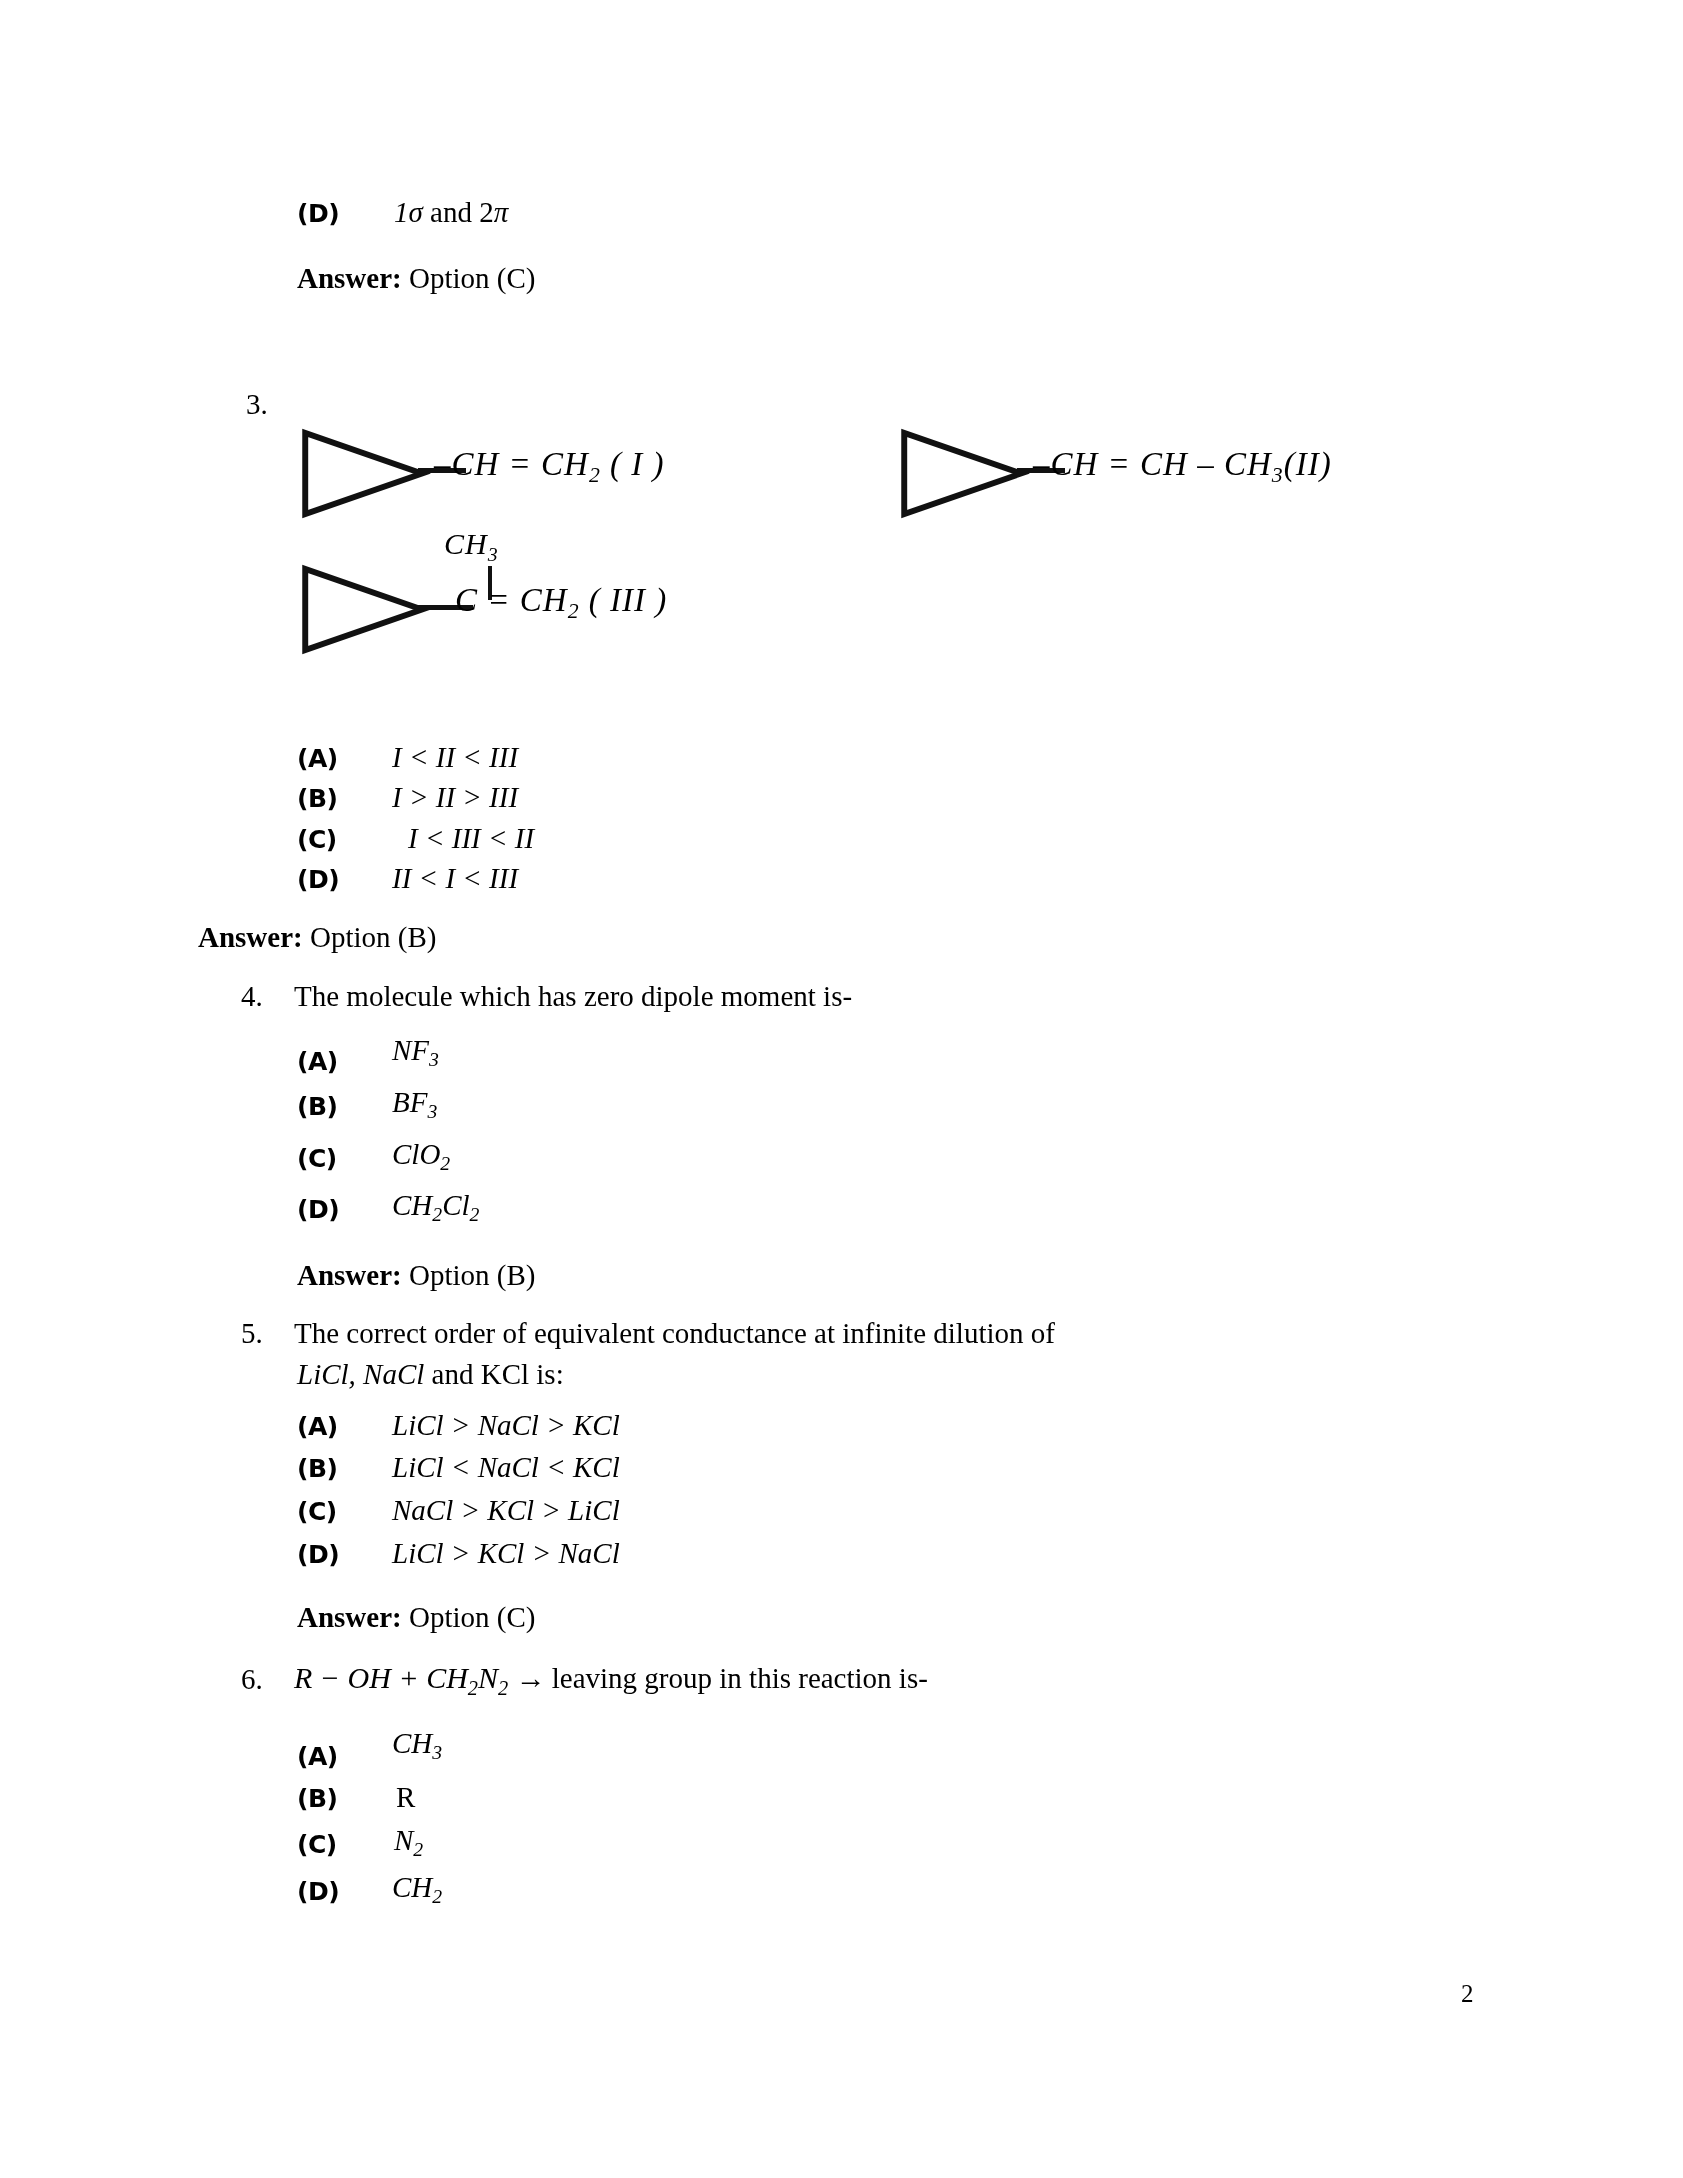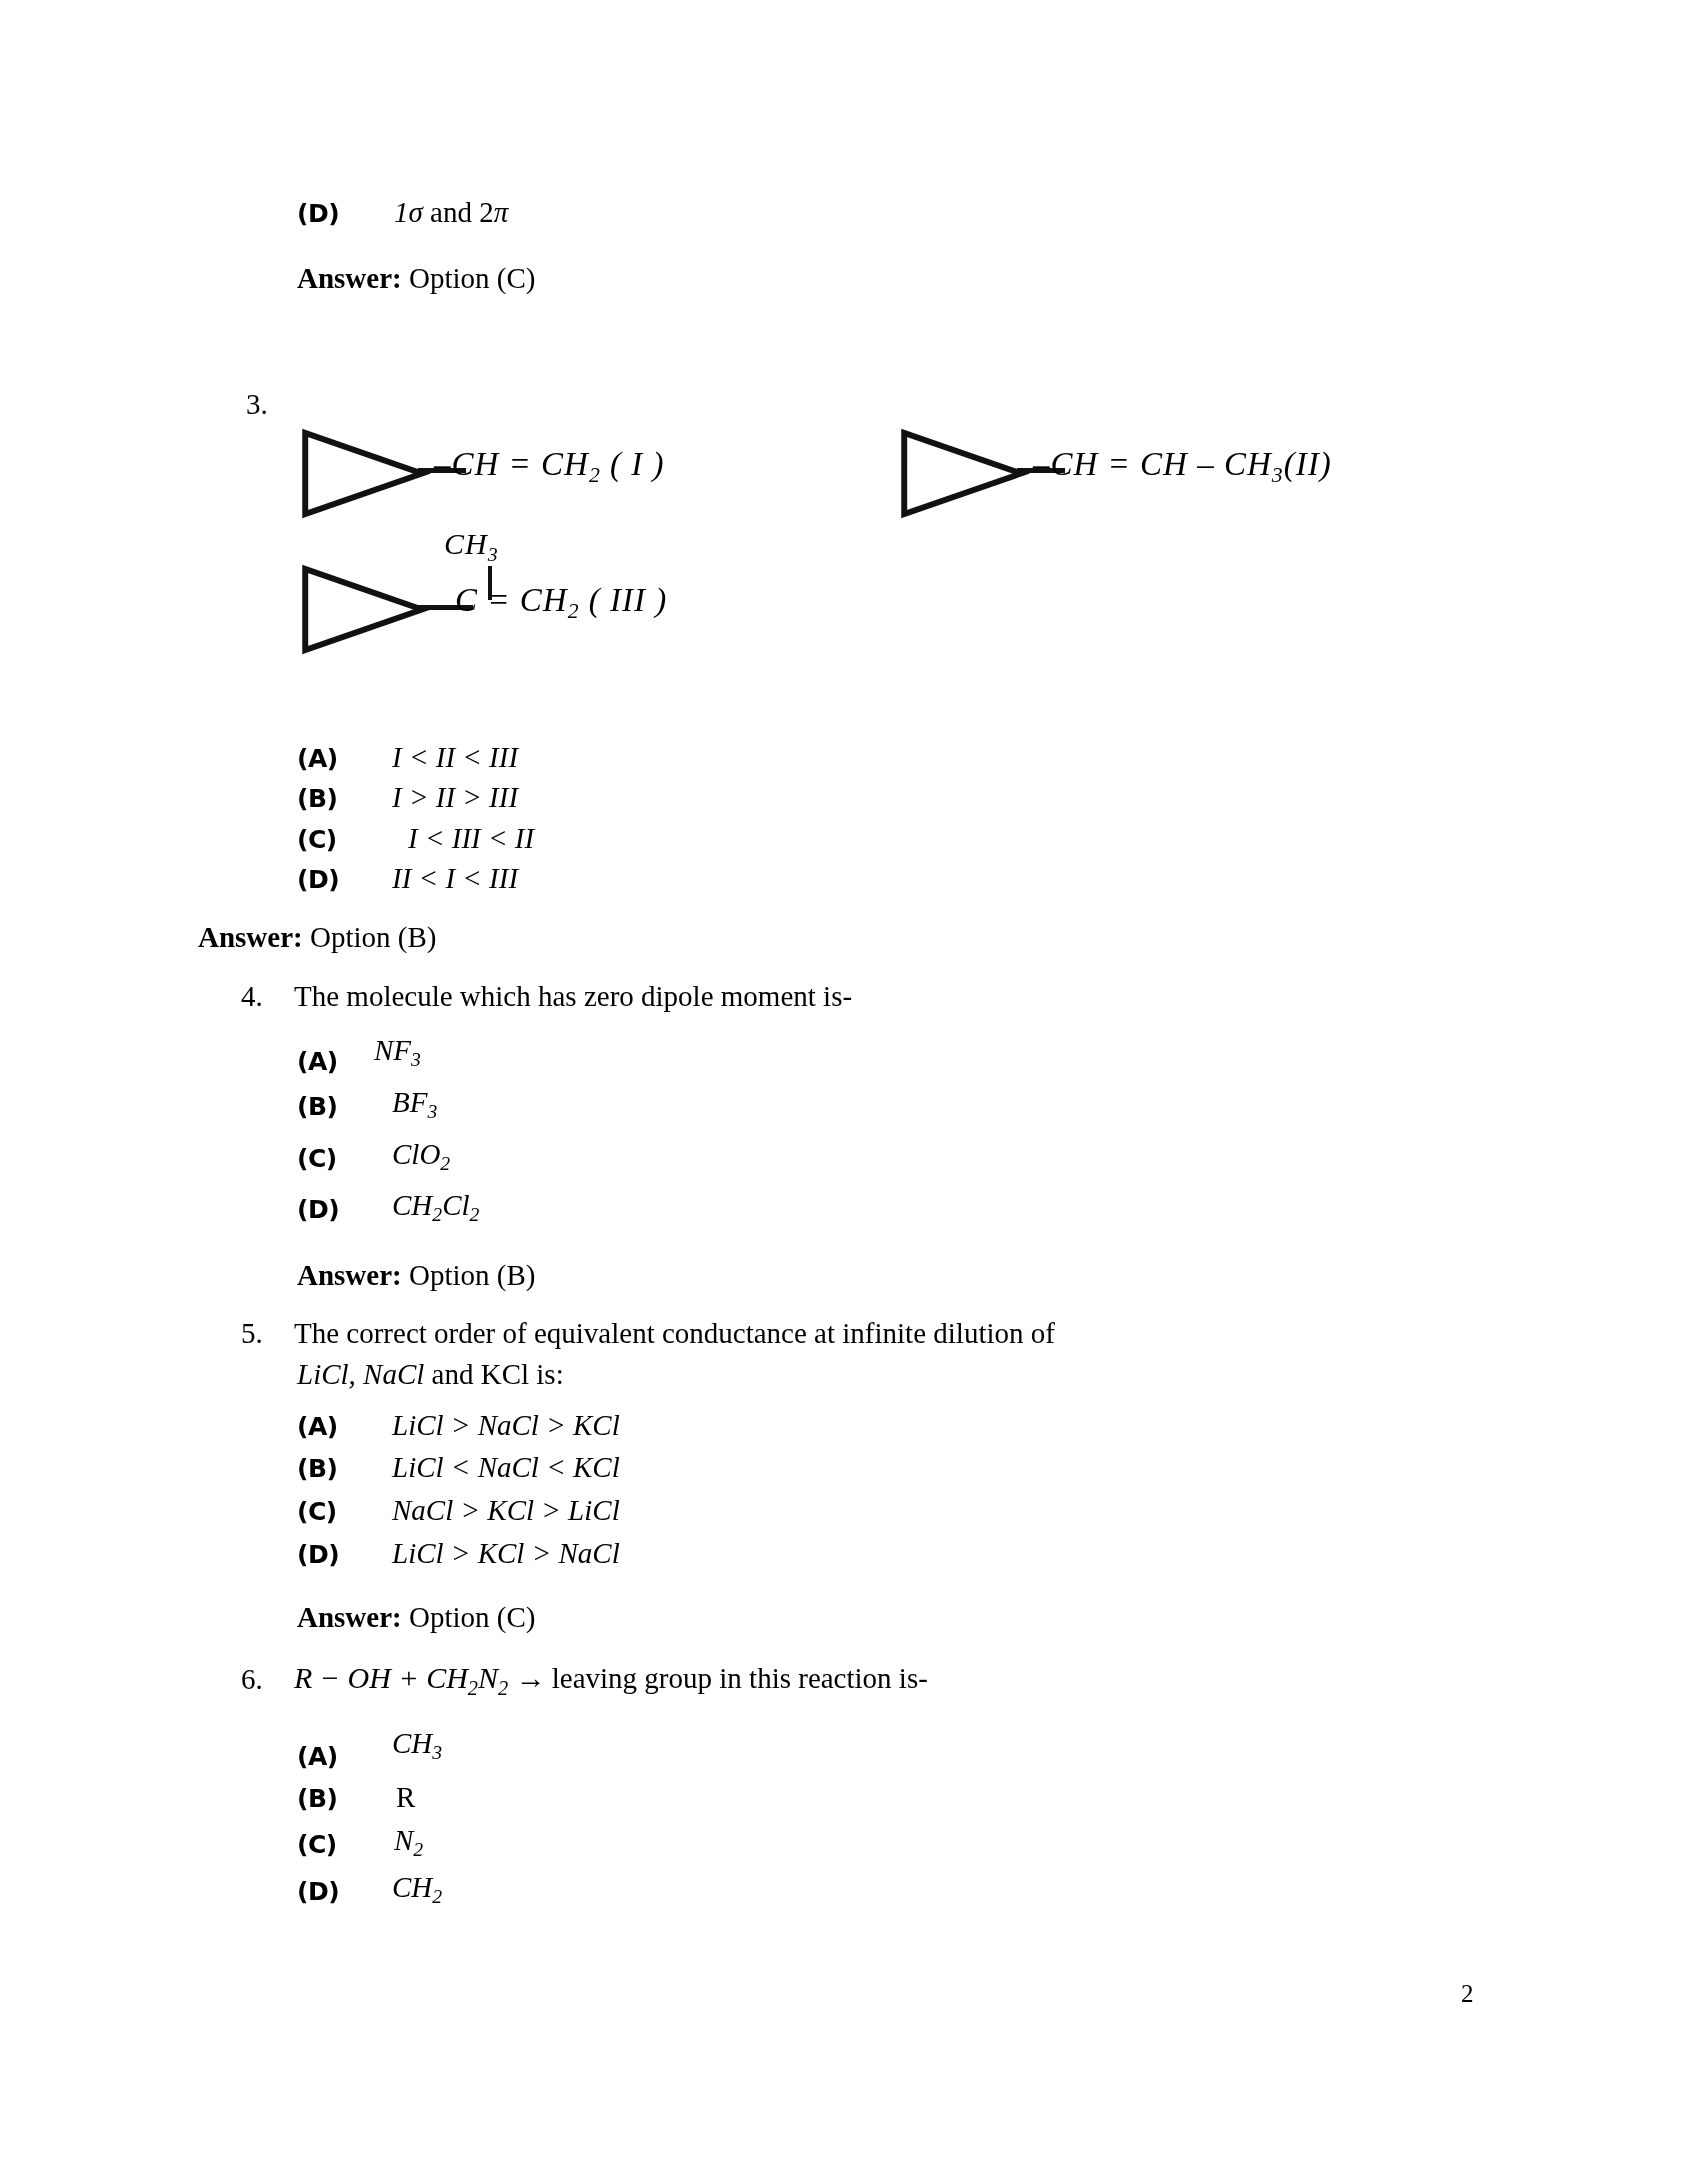--- a/index.html
+++ b/index.html
@@ -155,21 +155,21 @@
   <div class="answer-line abs" style="left:198px; top:921px;">
     <span class="lbl">Answer:</span>
     <span>Option (B)</span>
   </div>
 
   <div class="abs qnum" style="left:241px; top:980px;">4.</div>
   <div class="abs qtext" style="left:294px; top:980px;">The molecule which has zero dipole moment is-</div>
 
   <div class="opt-row" style="left:297px; top:1044px;">
     <span class="opt-label">(A)</span>
-    <span class="math" style="position:relative; top:-10px;">NF<sub>3</sub></span>
+    <span class="math" style="margin-left:18px; position:relative; top:-10px;">NF<sub>3</sub></span>
   </div>
   <div class="opt-row" style="left:297px; top:1089px;">
     <span class="opt-label">(B)</span>
     <span class="math" style="margin-left:18px; position:relative; top:-3px;">BF<sub>3</sub></span>
   </div>
   <div class="opt-row" style="left:297px; top:1141px;">
     <span class="opt-label">(C)</span>
     <span class="math" style="margin-left:18px; position:relative; top:-3px;">ClO<sub>2</sub></span>
   </div>
   <div class="opt-row" style="left:297px; top:1192px;">

